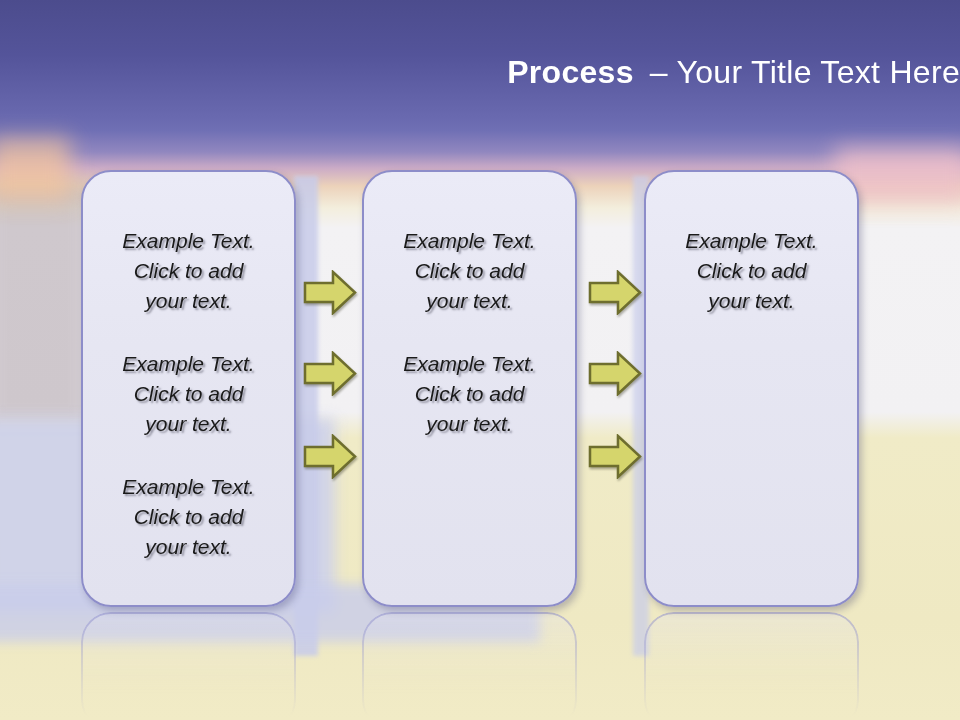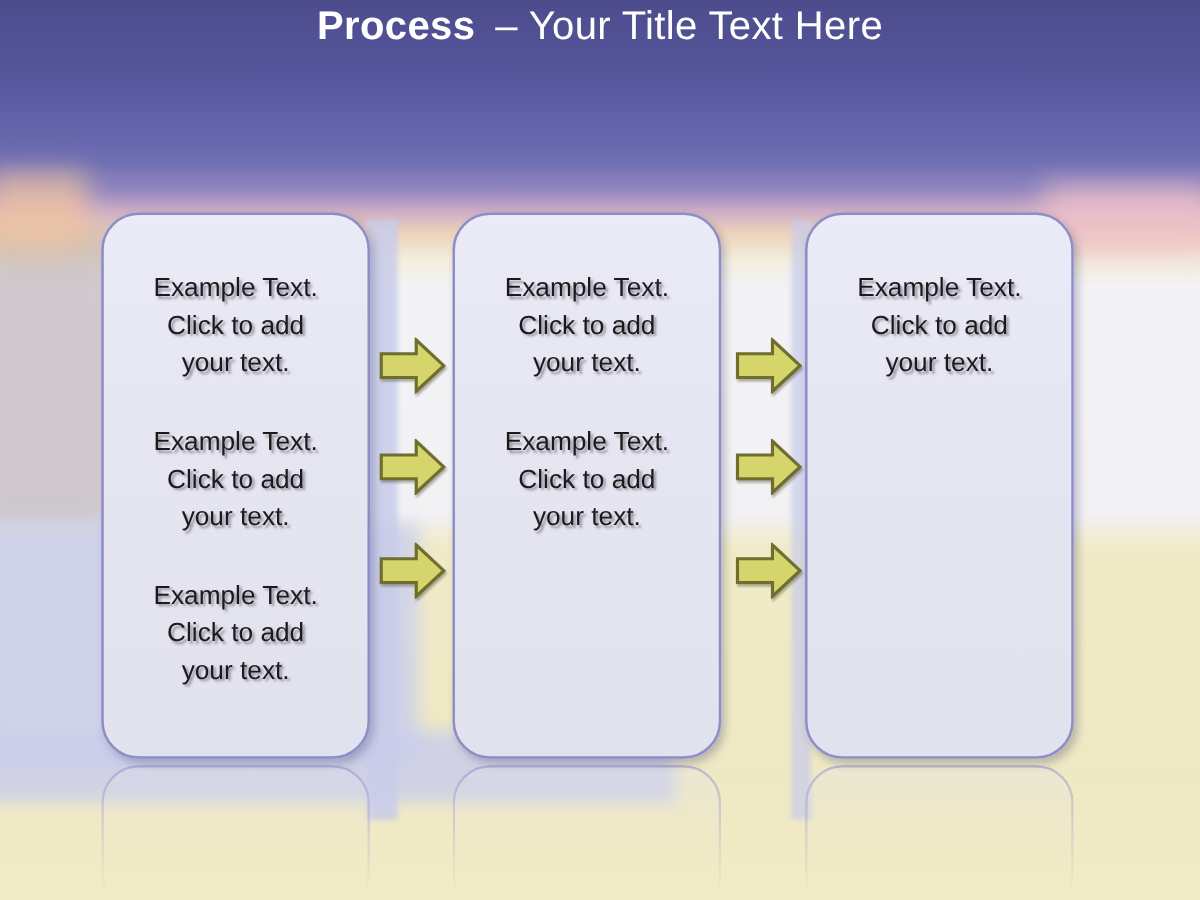--- a/index.html
+++ b/index.html
@@ -24,39 +24,39 @@
   .patch{position:absolute;pointer-events:none;}
   .patch.mauve-left   {left:-15px;top:182px;width:105px;height:245px;background:#b2a6ae;opacity:.55;filter:blur(9px);}
   .patch.lav-left     {left:-15px;top:418px;width:350px;height:195px;background:#cdd1ec;opacity:.9;filter:blur(7px);}
   .patch.lav-strip-1  {left:294px;top:176px;width:24px;height:480px;background:#c8ccea;opacity:.85;filter:blur(2px);}
   .patch.lav-strip-2  {left:633px;top:176px;width:16px;height:480px;background:#c8ccea;opacity:.7;filter:blur(2px);}
   .patch.lav-bottom   {left:-15px;top:584px;width:555px;height:58px;background:#c9cdeb;opacity:.8;filter:blur(6px);}
   .patch.peach-left   {left:-10px;top:138px;width:80px;height:62px;background:#f2c49e;opacity:.75;filter:blur(11px);}
   .patch.pink-right   {left:835px;top:148px;width:135px;height:55px;background:#eec0ca;opacity:.8;filter:blur(11px);}
 
   .titlebar{position:absolute;left:0;top:0;width:100%;}
-  .title{margin:0;text-align:center;font-size:32px;line-height:40px;
+  .title{margin:0;padding-top:52px;text-align:right;font-size:32px;line-height:40px;
          color:var(--title-color,#ffffff);font-weight:400;letter-spacing:.3px;}
   .title .tb{font-weight:700;margin-right:16px;}
 
   .reflect{position:absolute;top:612px;width:215px;height:118px;box-sizing:border-box;
     border:2.5px solid #9a9ad2;border-radius:30px;
     background:linear-gradient(180deg,rgba(228,228,242,.55),rgba(228,228,242,0) 80%);
     -webkit-mask-image:linear-gradient(180deg,rgba(0,0,0,.6),transparent 88%);
     mask-image:linear-gradient(180deg,rgba(0,0,0,.6),transparent 88%);}
   .reflect.r1{left:81px;} .reflect.r2{left:362px;} .reflect.r3{left:644px;}
 
   .pbox{position:absolute;top:170px;width:215px;height:437px;box-sizing:border-box;
     background:linear-gradient(180deg,#ebebf7 0%,var(--box-fill,#e6e6f2) 40%,#e2e2ef 100%);
     border:2.5px solid var(--box-border,#8d8dc9);border-radius:30px;
     box-shadow:3px 4px 7px rgba(70,70,115,.32);
     padding:44px 10px 0 10px;}
   .pbox.b1{left:81px;} .pbox.b2{left:362px;} .pbox.b3{left:644px;}
 
-  .entry{margin:0 0 33px 0;font-size:21px;line-height:30px;
+  .entry{margin:10px 0 33px 0;font-style:italic;font-size:21px;line-height:30px;
     text-align:center;color:var(--text-color,#1a1a1a);white-space:pre-line;
     text-shadow:2px 2px 2px rgba(110,110,125,.7);cursor:pointer;}
 
   .arrow{position:absolute;width:54px;height:45px;
     filter:drop-shadow(1.5px 2px 1px rgba(80,80,60,.45));}
   .arrow.c1{left:303px;} .arrow.c2{left:588px;}
   .arrow.y1{top:270px;} .arrow.y2{top:351px;} .arrow.y3{top:434px;}
   .arrow svg{display:block;width:100%;height:100%;}
 </style>
 </head>

